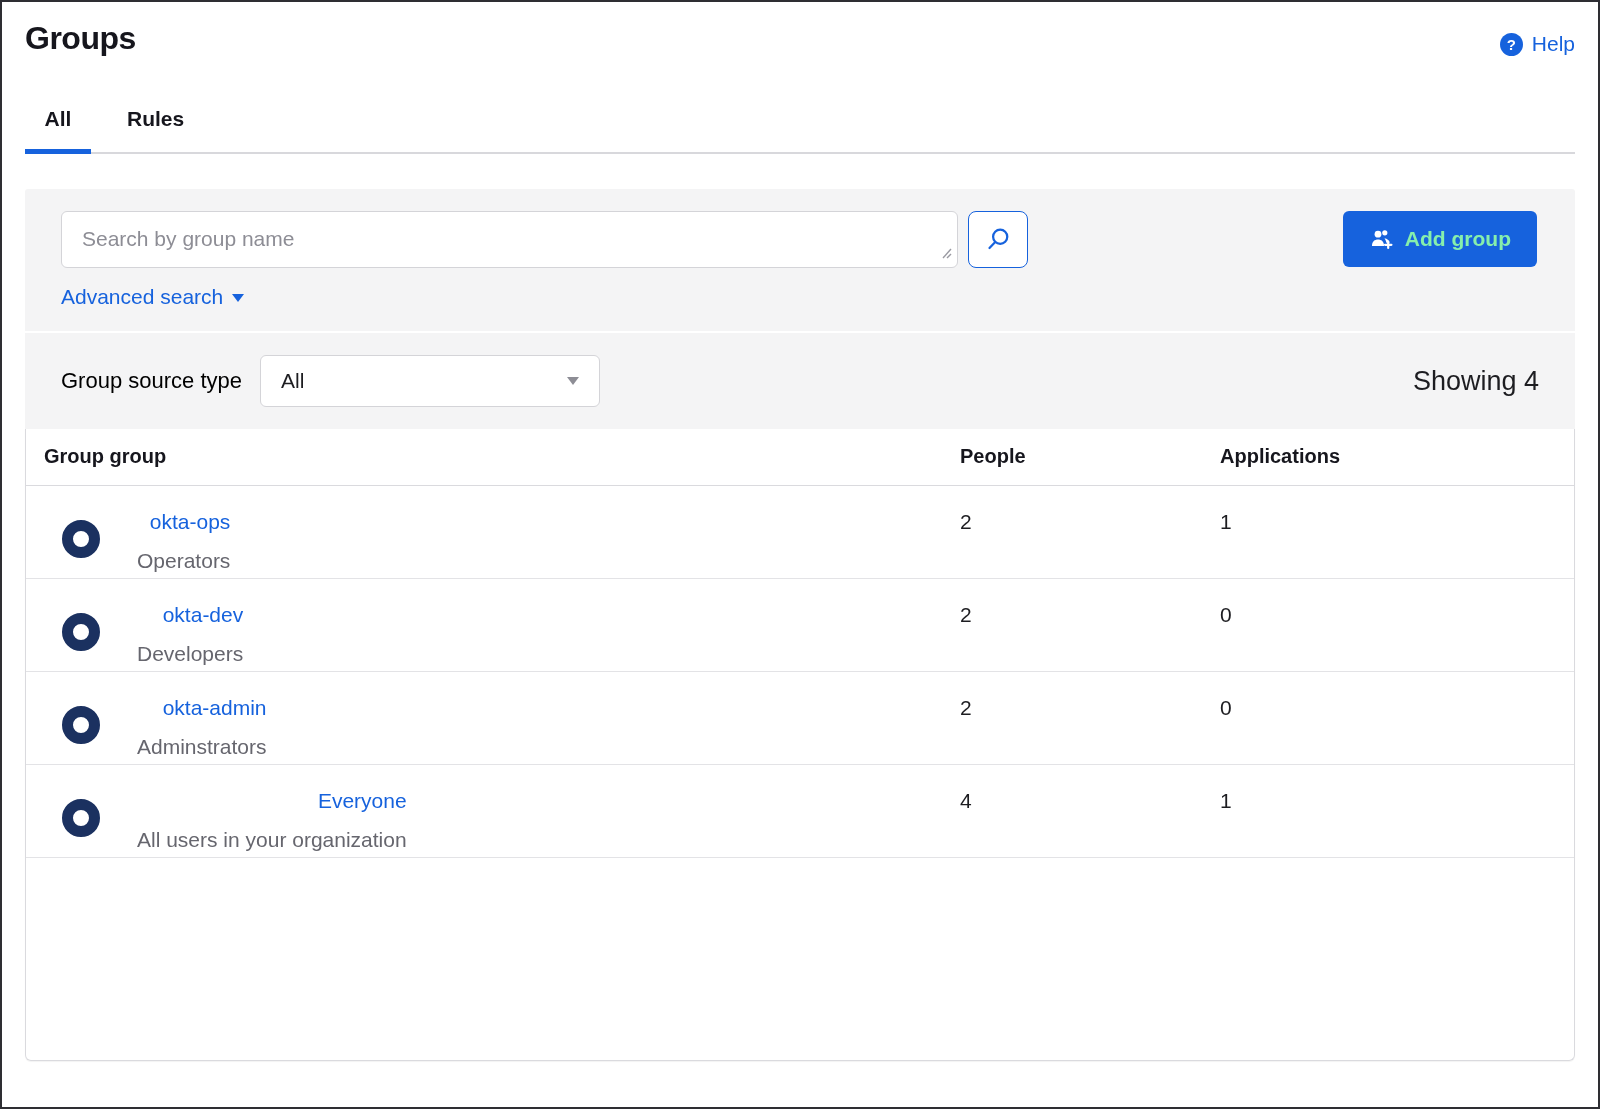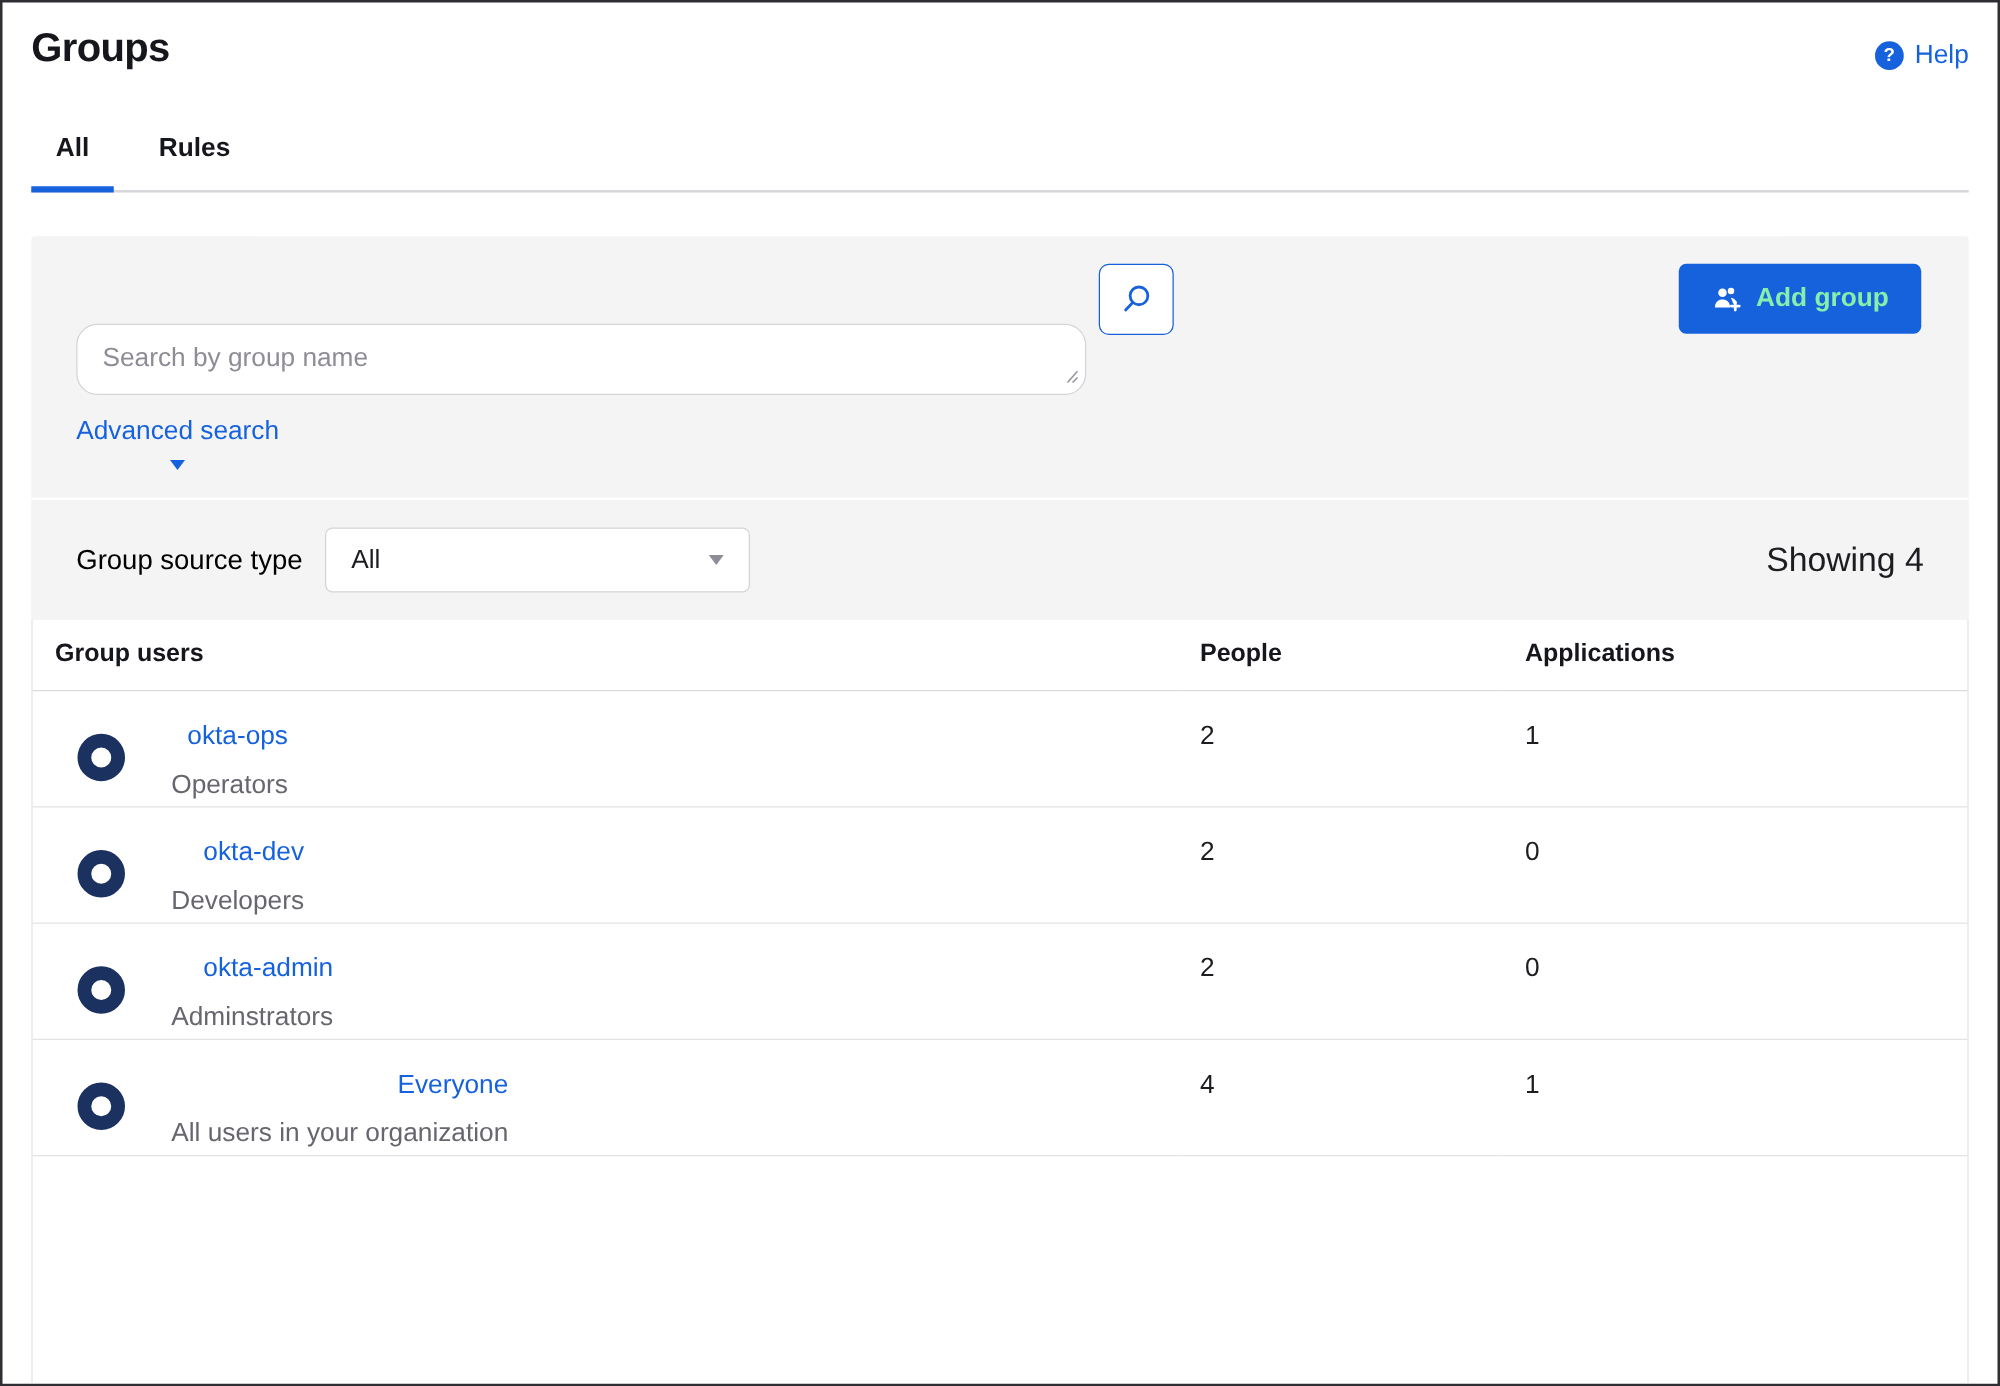--- a/index.html
+++ b/index.html
@@ -26,33 +26,33 @@
   .tab-all { width:66px; text-align:center; }
   .tab-rules { margin-left:36px; }
   .tab.active::after { content:""; position:absolute; left:0; right:0; bottom:-2px; height:5px; background:#1662dd; }
 
   
   .panel { background:#f4f4f5; }
   .search-panel { margin-top:35px; border-radius:3px 3px 0 0; padding:22px 36px 22px 36px; margin-bottom:2px; }
   .search-row { display:flex; align-items:flex-start; }
   .textarea-wrap { position:relative; }
   .search-textarea {
-    width:808px; height:57px; background:#fff; border:1px solid #d4d4d8; border-radius:17px;
-    padding:15px 20px; font-size:21px; font-family:inherit; color:#1d1d21; resize:none; outline:none; display:block;margin-top:48px;
+    width:897px; height:57px; background:#fff; border:1px solid #d4d4d8; border-radius:6px;
+    padding:15px 20px; font-size:21px; font-family:inherit; color:#1d1d21; resize:none; outline:none; display:block;
   }
   .search-textarea::placeholder { color:#8d8d95; }
   .resize-icon { position:absolute; right:6px; bottom:9px; }
   .search-btn { width:60px; height:57px; margin-left:10px; background:#fff; border:1px solid #1662dd; border-radius:8px;
                 display:flex; align-items:center; justify-content:center; cursor:pointer; flex-shrink:0; }
   .spacer { flex:1; }
   .add-group-btn { height:56px; margin-right:2px; padding:0 26px; background:#1662dd; border:none; border-radius:6px;
                    color:#86efac; font-size:21px; font-weight:700; font-family:inherit;
                    display:flex; align-items:center; gap:11px; cursor:pointer; }
   .adv-search { display:flex; align-items:center; gap:9px; color:#1662dd; font-size:21px; font-weight:400;
-                margin-top:17px; width:max-content; cursor:pointer; text-decoration:none;flex-direction:column; }
+                margin-top:17px; width:max-content; cursor:pointer; text-decoration:none; }
   .caret { width:0; height:0; border-left:6px solid transparent; border-right:6px solid transparent; display:inline-block; }
   .caret-blue { border-top:8px solid #1662dd; margin-top:2px; }
   .caret-gray { border-top:8px solid #8d8d95; }
 
   
   .filter-panel { height:96px; display:flex; align-items:center; padding:0 36px; }
   .filter-label { font-size:22px; color:#000000; }
   .source-select { width:340px; height:52px; background:#fff; border:1px solid #d4d4d8; border-radius:6px; margin-left:18px;
                    display:flex; align-items:center; justify-content:space-between; padding:0 20px; font-size:21px; cursor:pointer; }
   .showing { font-size:27px; color:#1d1d21; }
@@ -139,21 +139,21 @@
 
   <div class="table-container">
     <table>
       <colgroup>
           <col style="width:916px">
           <col style="width:260px">
           <col>
         </colgroup>
       <thead>
         <tr>
-          <th>Group users</th>
+          <th>Group group</th>
           <th>People</th>
           <th>Applications</th>
         </tr>
       </thead>
       <tbody>
         <tr>
           <td class="name-cell">
             <div class="name-flex">
               <span class="donut"></span>
               <div class="name-text">

